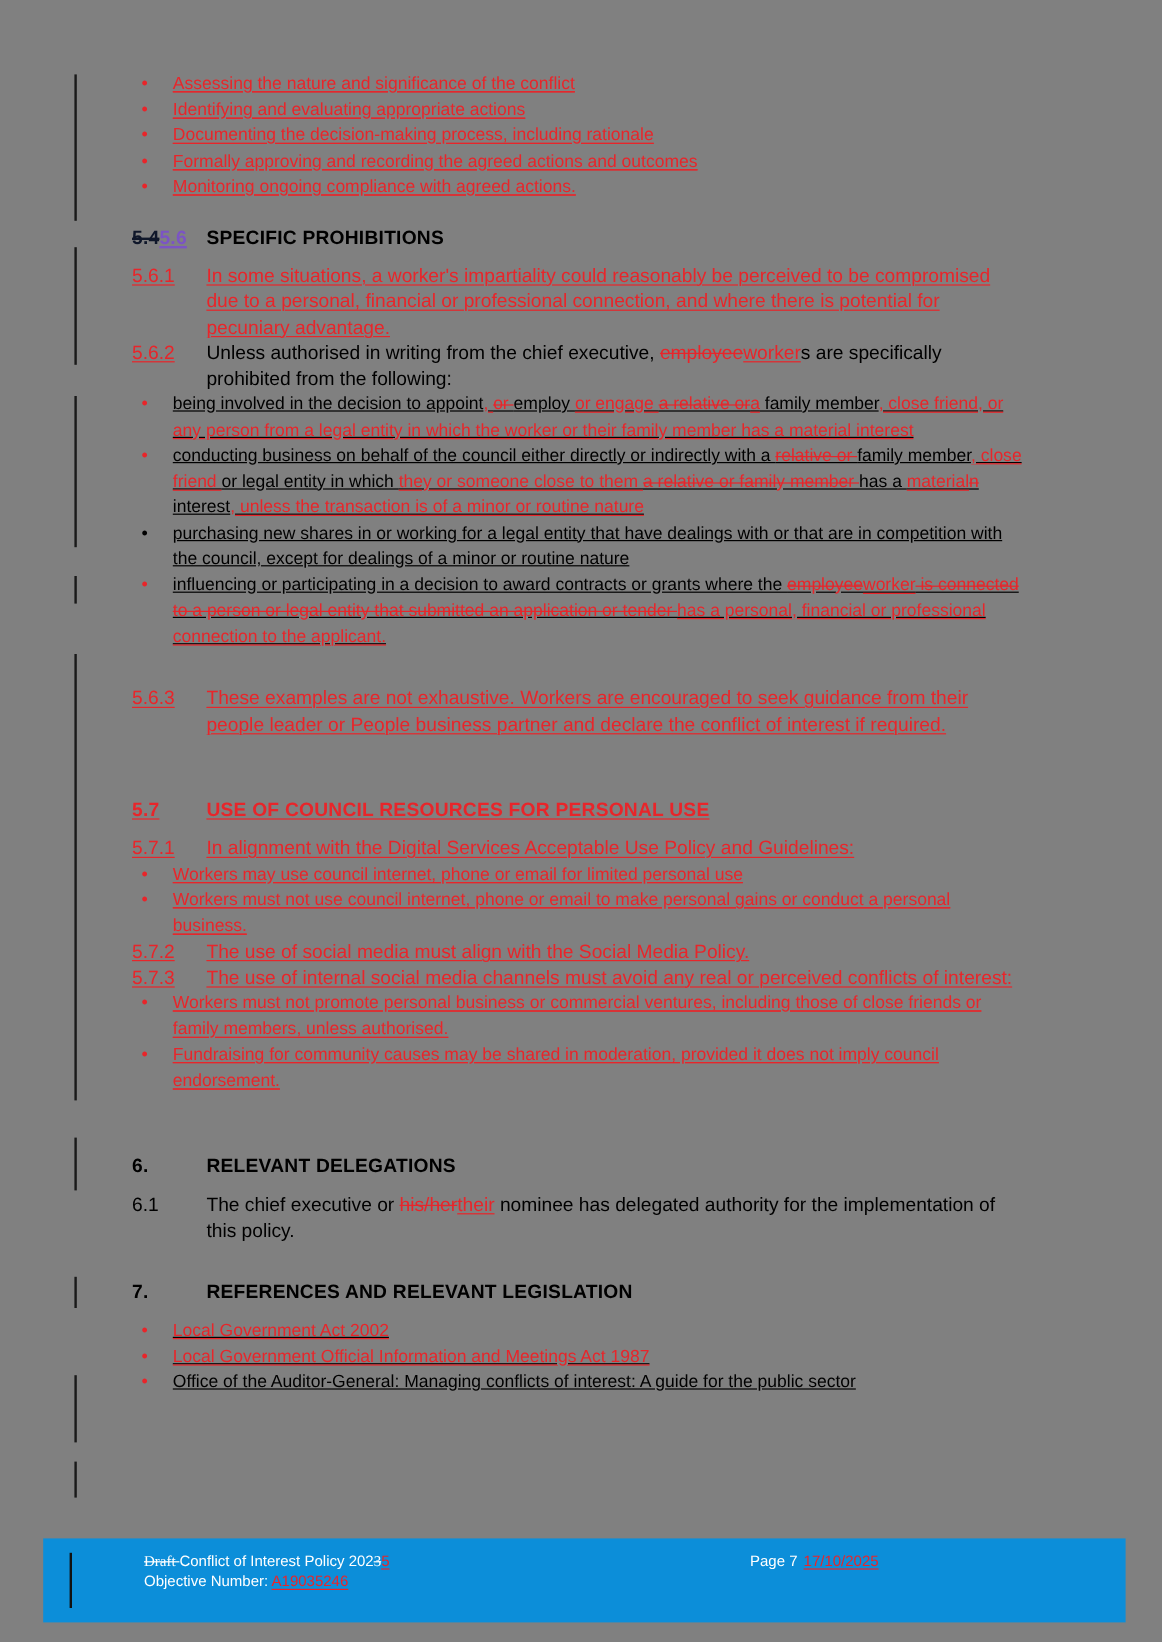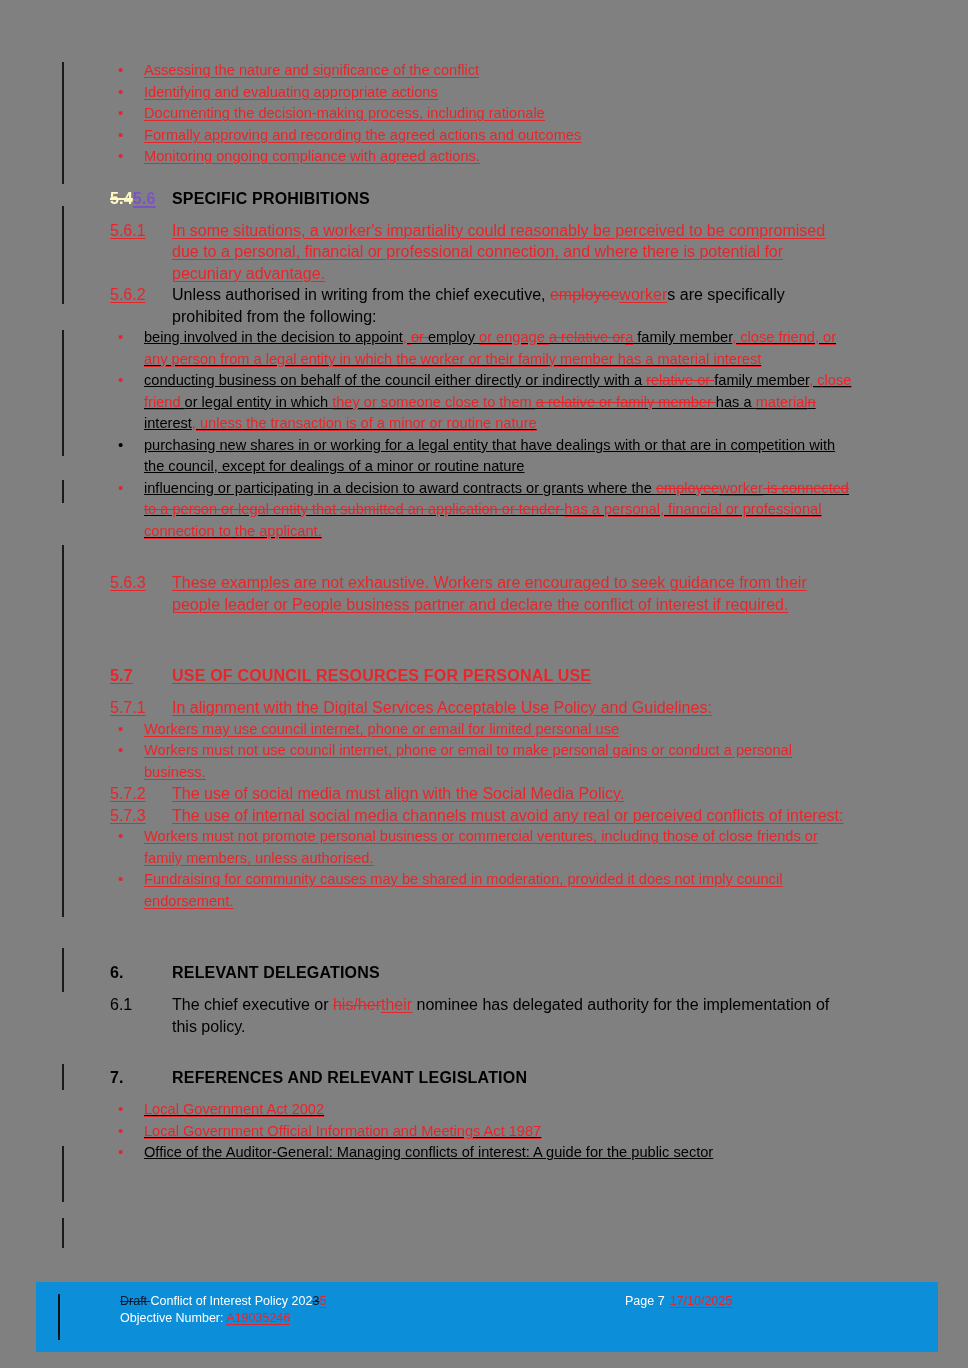--- a/index.html
+++ b/index.html
@@ -97,21 +97,21 @@
     text-underline-offset:2px;
   }
   
   .auth2-ins{
     color:#7b54c4;
     text-decoration:underline;
     text-decoration-thickness:2px;
     text-underline-offset:2px;
   }
   .auth2-del{
-    color:#fef9c3;
+    color:#0f172a;
     text-decoration:line-through;
     text-decoration-thickness:2px;
   }
 
   .spacer-sm{height:10px;}
   .spacer-md{height:20px;}
   .spacer-lg{height:30px;}
 
   
   .footer{
@@ -135,21 +135,21 @@
     margin-top:11px;
     display:flex;
     width:100%;
     color:#fff;
     font-size:12.5px;
     line-height:17px;
   }
   .footer-left{flex:0 0 505px;}
   .footer-right{flex:1 1 auto;display:flex;gap:5px;}
   .footer .ins{color:#e8252a;}
-  .footer .del{color:#0f172a;}
+  .footer .del{color:#ffffff;font-family:Liberation Serif, serif;}
 </style>
 <style>#prohibition-bullets li:nth-child(1)::before{color:#e8252a;}</style><style>#prohibition-bullets li:nth-child(2)::before{color:#e8252a;}</style><style>#prohibition-bullets li:nth-child(3)::before{color:#000;}</style><style>#prohibition-bullets li:nth-child(4)::before{color:#e8252a;}</style><style>#reference-bullets li:nth-child(1)::before{color:#e8252a;}</style><style>#reference-bullets li:nth-child(2)::before{color:#e8252a;}</style><style>#reference-bullets li:nth-child(3)::before{color:#e8252a;}</style></head>
 <body>
 
 <div class="page">
 
   <div class="changebar" style="top:62px;height:122px;"></div>
   <div class="changebar" style="top:206px;height:98px;"></div>
   <div class="changebar" style="top:330px;height:126px;"></div>
   <div class="changebar" style="top:480px;height:23px;"></div>

